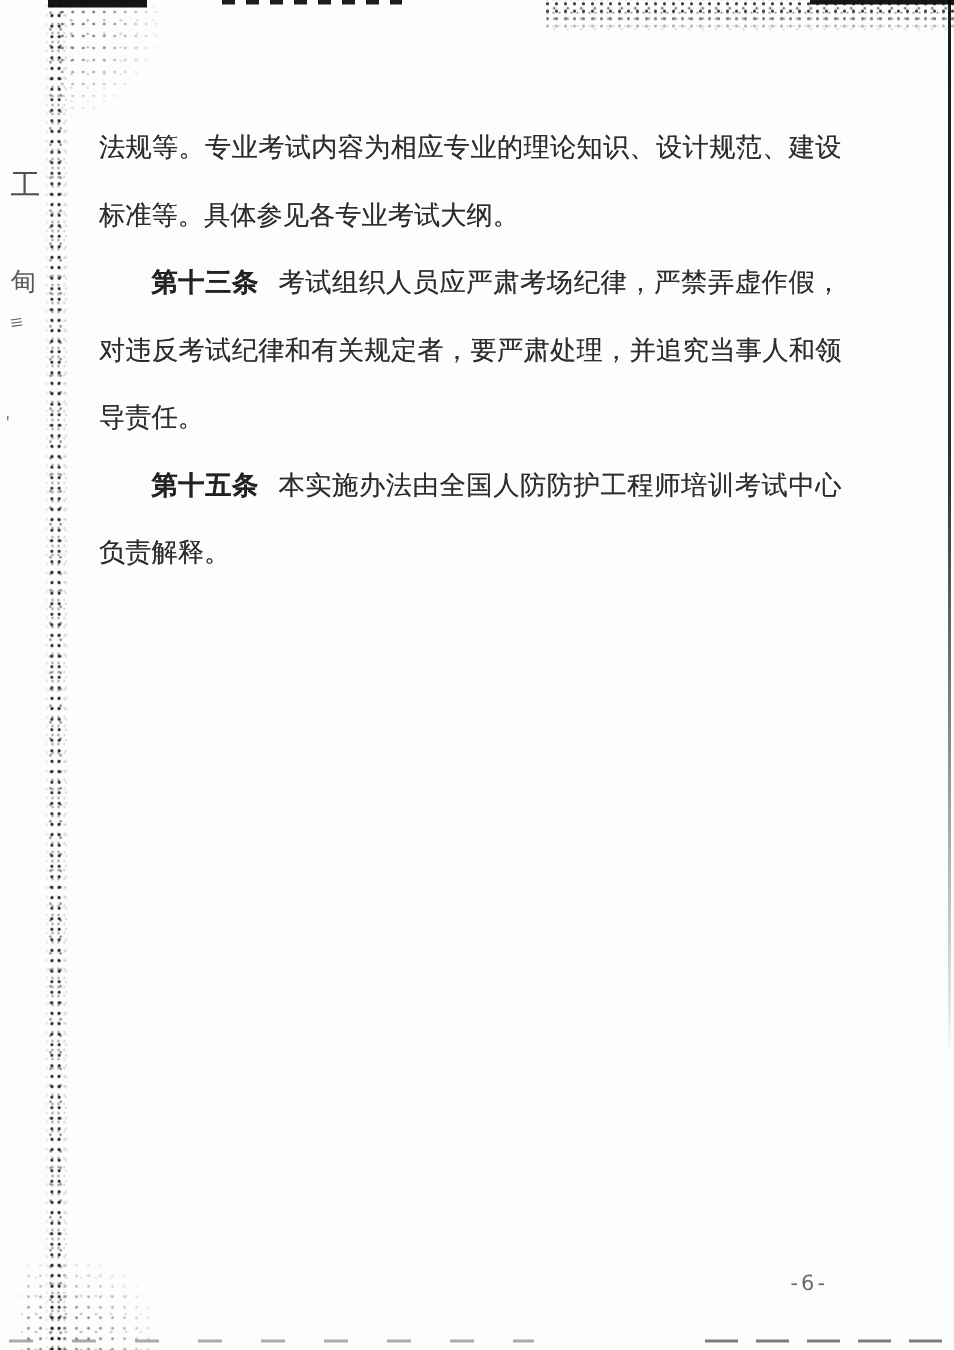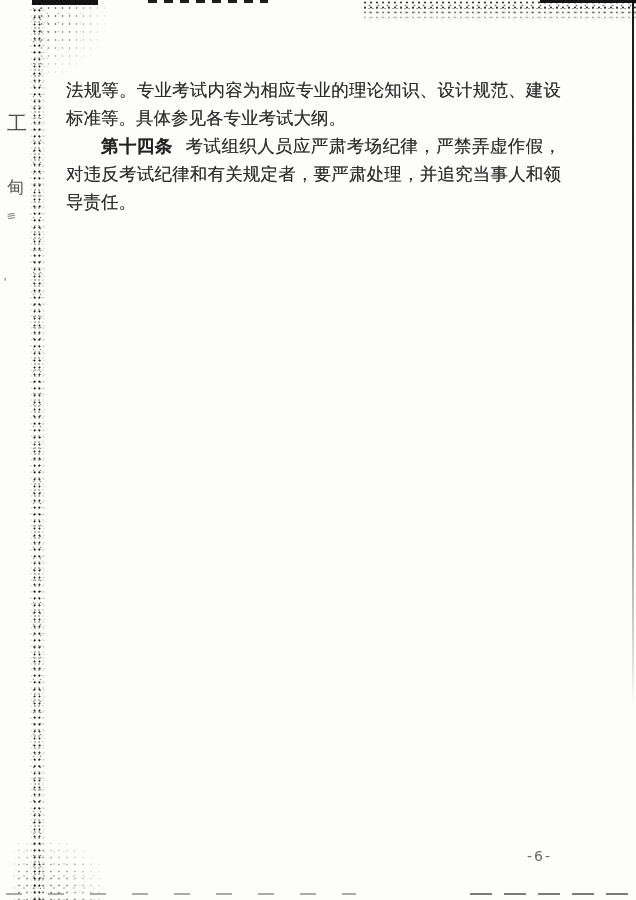--- a/index.html
+++ b/index.html
@@ -88,21 +88,21 @@
     font-family: "Liberation Serif", "DejaVu Serif", serif;
   }
   .margin-mark.m1 { top: 110px; font-size: 20px; }
   .margin-mark.m2 { top: 176px; font-size: 17px; color: #575757; }
   .margin-mark.m3 { top: 208px; font-size: 15px; color: #5a5a5a; transform: rotate(-8deg); }
   .margin-mark.m4 { top: 274px; left: 4px; font-size: 13px; color: #6b6b6b; }
 
   
   .doc-body {
     position: absolute; left: 66px; top: 76px; width: 495px;
-    font-size: 17.5px; line-height: 28px; color: #2d2d2d;
+    font-size: 17.5px; line-height: 45px; color: #2d2d2d;
     text-align: justify;
     text-shadow: 0 0 0.4px rgba(20,20,20,0.55);
   }
   .doc-body p { margin: 0; padding: 0; }
   .para.numbered { text-indent: 35px; }
   .para .term { font-weight: bold; color: #222; margin-right: 13px; }
   .para .nowrap { white-space: nowrap; }
 
   .page-number {
     position: absolute; left: 527px; top: 848px;
@@ -129,19 +129,20 @@
   <span class="margin-mark m1">工</span>
   <span class="margin-mark m2">甸</span>
   <span class="margin-mark m3">≡</span>
   <span class="margin-mark m4">'</span>
 
   <main class="doc-body">
     <p class="para continuation"><span>法规等。专业考试内容为相应专业的理论知识、设计规范、建设标准等。具体参见各专业考试大纲。</span></p>
 
 
 
-    <p class="para numbered"><span class="term">第十四条</span><span>考试组织人员应严肃考场纪律，严禁弄虚作假，对违反考试纪律和有关规定者，要严肃处理，并追究当事人和领导责任。</span></p>
+    <p class="para numbered"><span class="term">第十三条</span><span>考试组织人员应严肃考场纪律，严禁弄虚作假，对违反考试纪律和有关规定者，要严肃处理，并追究当事人和领导责任。</span></p>
 
+    <p class="para numbered"><span class="term">第十五条</span><span>本实施办法由全国人防防护工程师培训考试中心负责解释。</span></p>
 
   </main>
 
   <div class="page-number">-6-</div>
 </div>
 
 </body></html>

